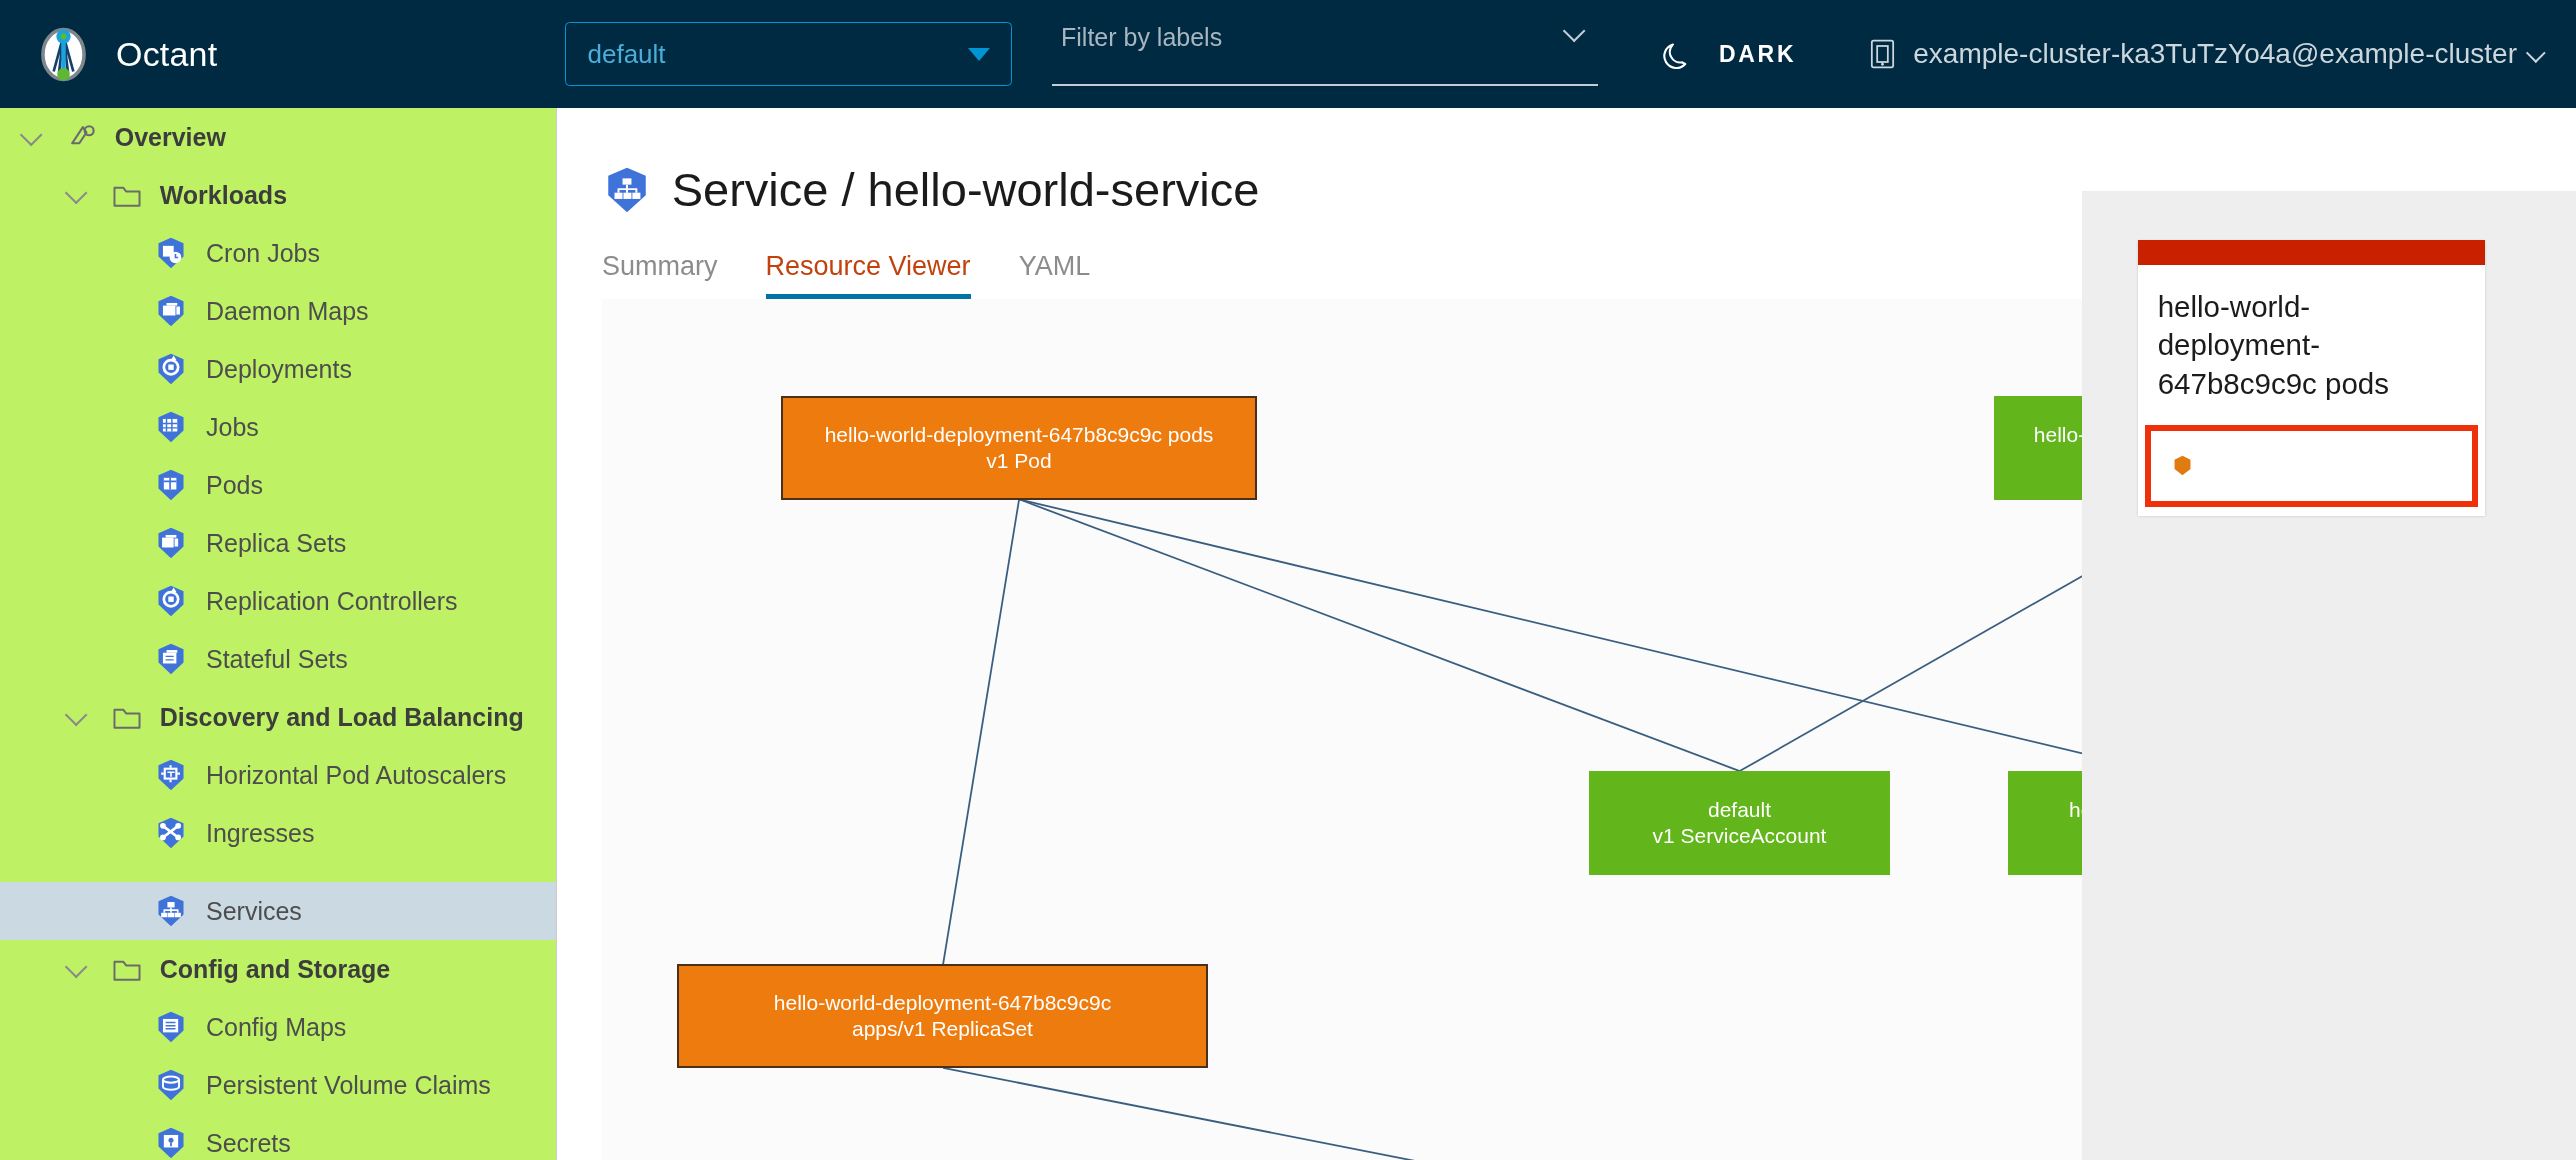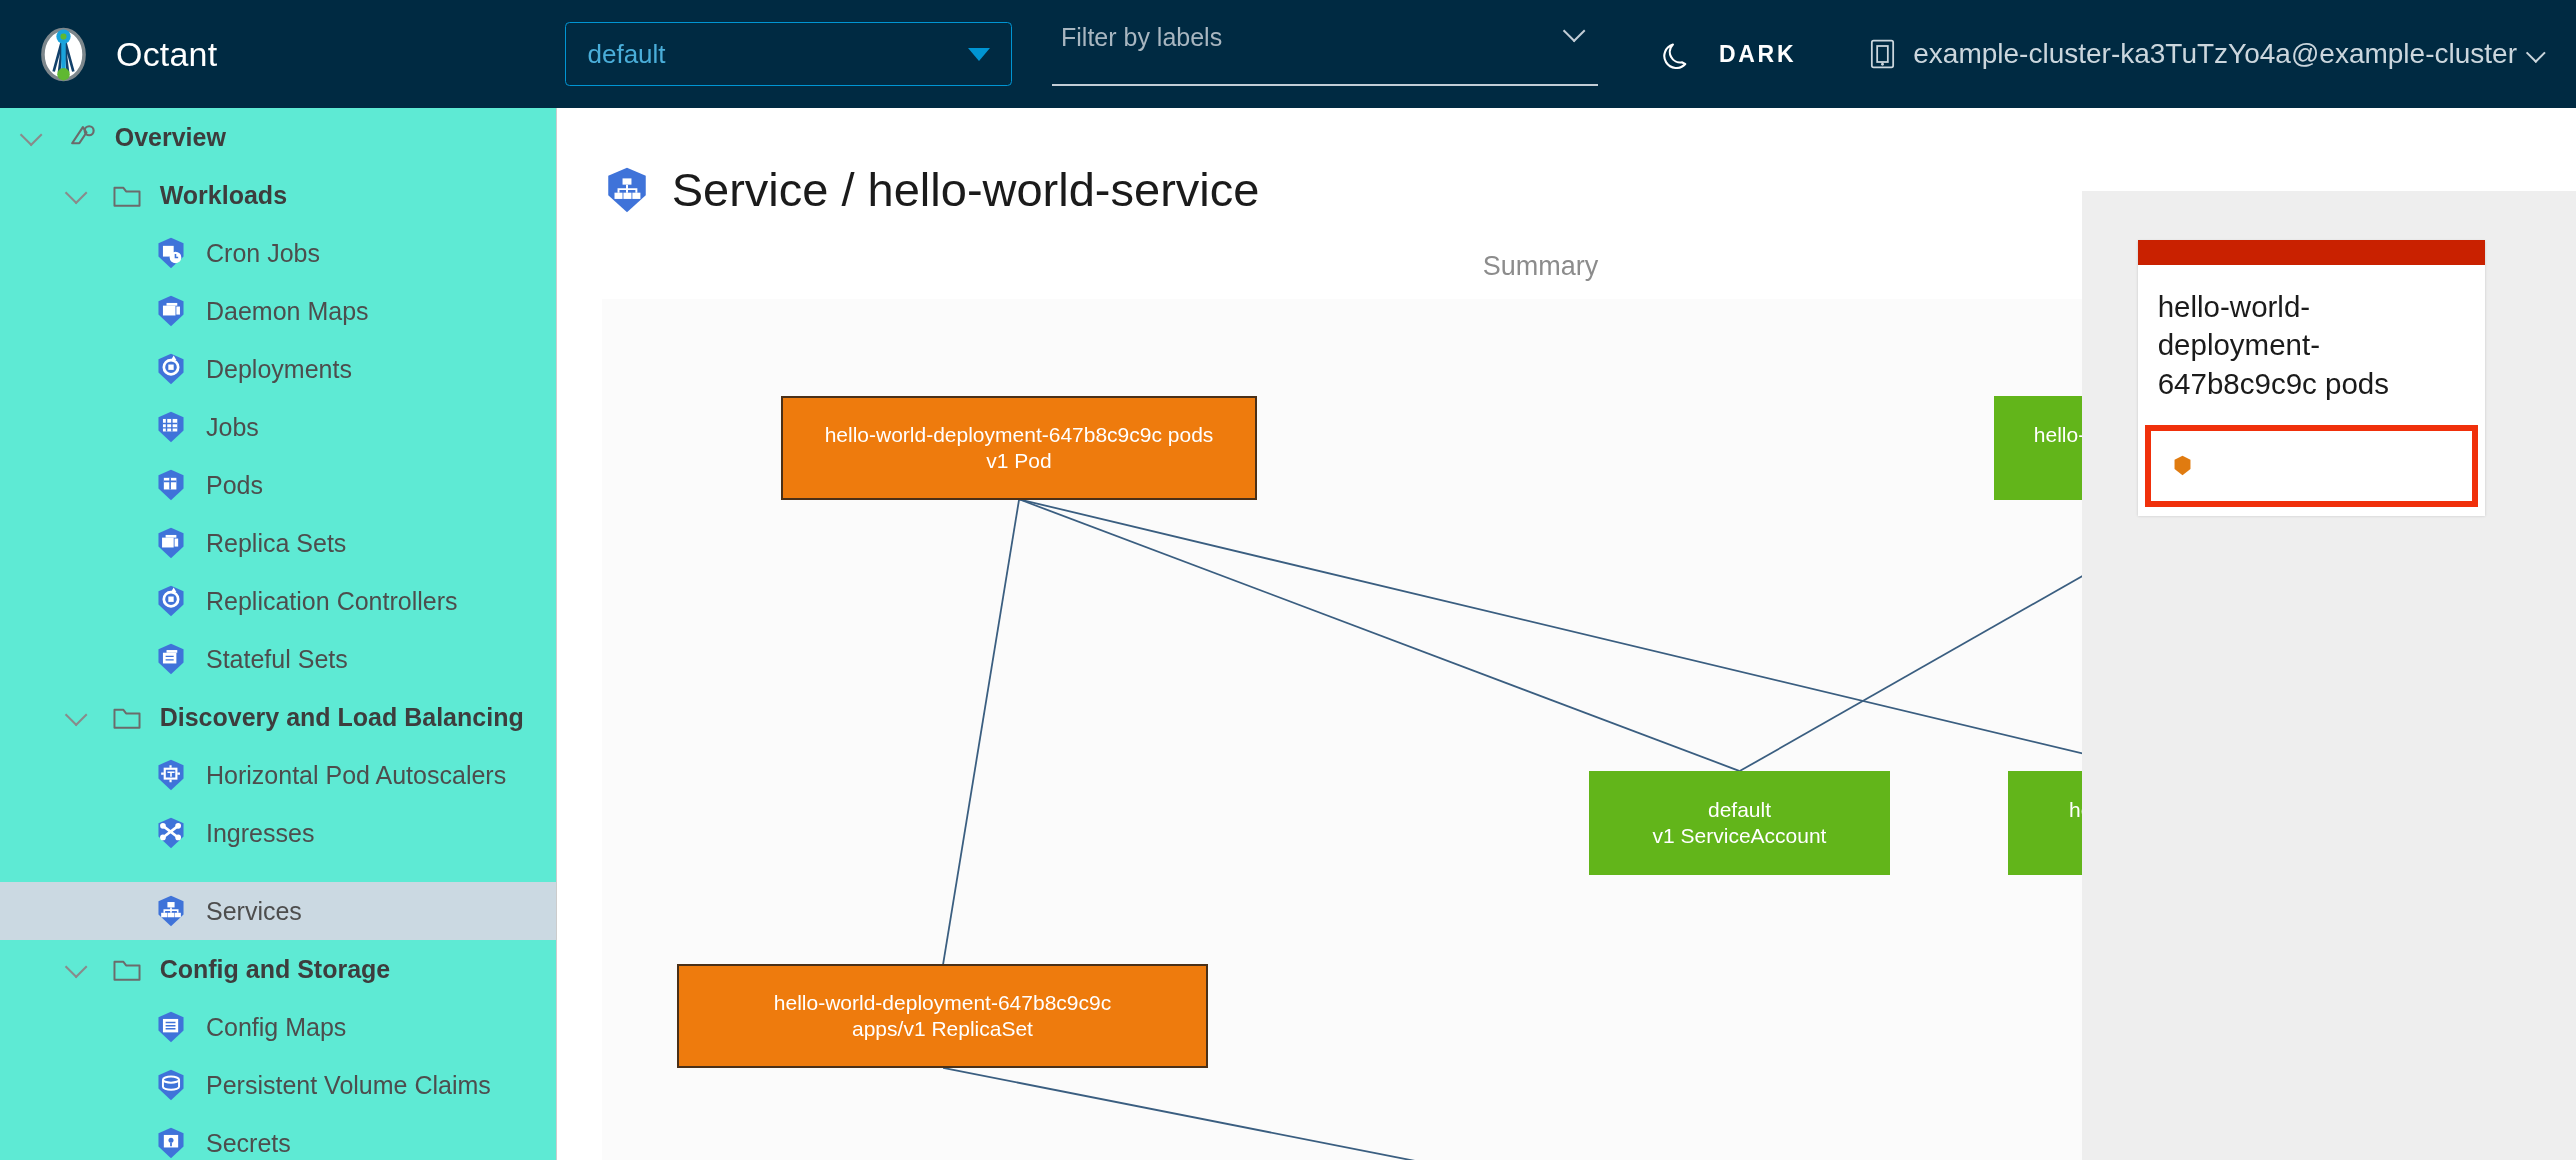--- a/index.html
+++ b/index.html
@@ -75,21 +75,21 @@
     content: ""; position: absolute; left: 0; top: 0;
     width: 11.6px; height: 11.6px;
     border-right: 2.2px solid #CBD6DD; border-bottom: 2.2px solid #CBD6DD;
     transform: rotate(45deg);
   }
 
   
   .sidebar {
     position: absolute; top: 108px; left: 0;
     width: 557px; height: 1052px;
-    background: #5eead4; border-right: 1.8px solid #CCCCCC;
+    background: #bef264; border-right: 1.8px solid #CCCCCC;
     overflow: hidden;
   }
   .nav-row {
     display: flex; align-items: center; height: 58px;
     cursor: pointer; position: relative;
   }
   .nav-row.selected { background: #CBD9E2; margin-top: 20px; }
   .nav-caret {
     width: 27px; height: 27px; position: relative; flex: none;
   }
@@ -121,22 +121,22 @@
   .page-title-row {
     display: flex; align-items: center; margin: 54px 0 3px 43px;
   }
   .page-title-icon { width: 50px; height: 50px; flex: none; }
   .page-title {
     font-size: 47px; font-weight: 400; color: #1B1B1B; margin-left: 19.7px;
     white-space: nowrap;
   }
 
   .tabs {
-    display: flex; align-items: center; margin: 34px 0 0 43px;
-    border-bottom: 2.7px solid #CDCDCD; width: 1925px; height: 55px; flex-direction: column;
+    display: flex; align-items: flex-start; margin: 34px 0 0 43px;
+    border-bottom: 2.7px solid #CDCDCD; width: 1925px; height: 55px;
   }
   .tab {
     font-size: 27px; color: #8C8C8C; padding: 0 0 16px 0;
     margin-right: 48px; cursor: pointer; position: relative;
   }
   .tab.active { color: #c2410c; }
   .tab.active::after {
     content: ""; position: absolute; left: 0; right: 0; bottom: -2.7px;
     height: 6.3px; background: #0072A3;
   }

